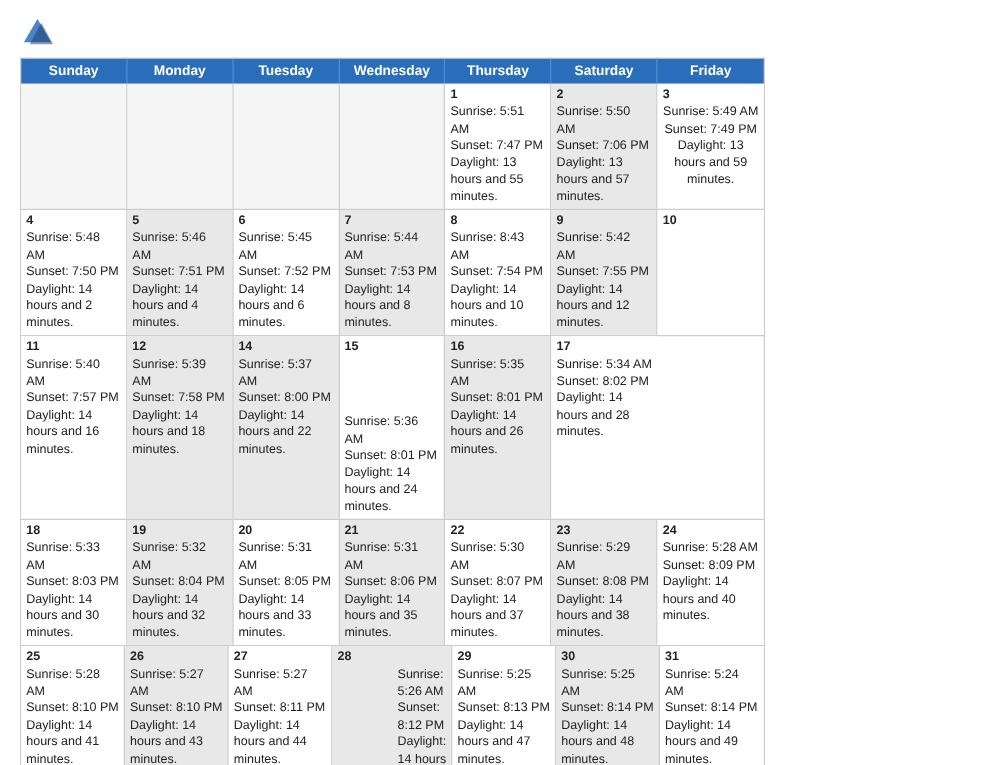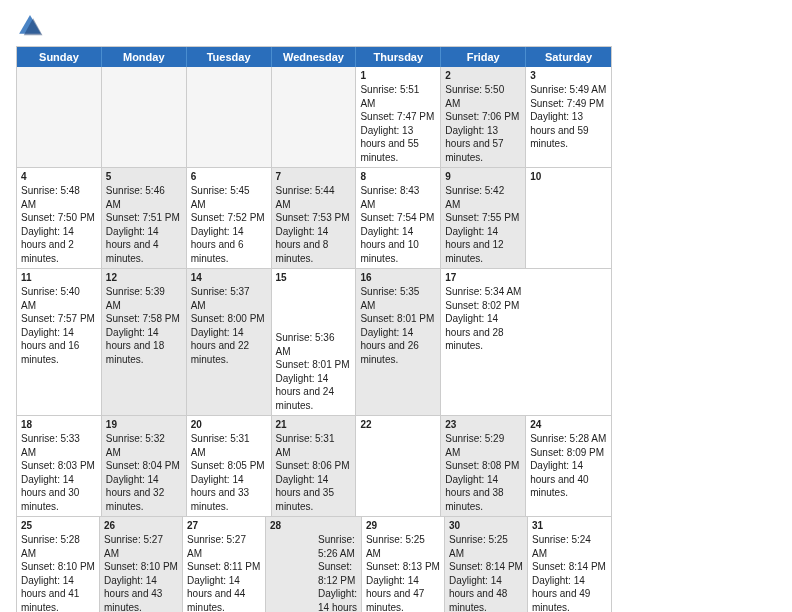--- a/index.html
+++ b/index.html
@@ -150,22 +150,22 @@
     </div>
   </div>
 
   <div class="calendar">
     <div class="cal-header">
     <div class="cal-header-cell">Sunday</div>
         <div class="cal-header-cell">Monday</div>
         <div class="cal-header-cell">Tuesday</div>
         <div class="cal-header-cell">Wednesday</div>
         <div class="cal-header-cell">Thursday</div>
+        <div class="cal-header-cell">Saturday</div>
         <div class="cal-header-cell">Friday</div>
-        <div class="cal-header-cell">Saturday</div>
       </div>
     <div class="cal-body">
     <div class="cal-row">
           <div class="cal-cell empty"></div>
           <div class="cal-cell empty"></div>
           <div class="cal-cell empty"></div>
           <div class="cal-cell empty"></div>
           <div class="cal-cell">
             <span class="day-num">1</span>
             <div class="cell-text" style="white-space: pre-line;">Sunrise: 5:51 AM
@@ -173,21 +173,21 @@
 Daylight: 13 hours and 55 minutes.</div>
           </div>
           <div class="cal-cell shaded">
             <span class="day-num">2</span>
             <div class="cell-text" style="white-space: pre-line;">Sunrise: 5:50 AM
 Sunset: 7:06 PM
 Daylight: 13 hours and 57 minutes.</div>
           </div>
           <div class="cal-cell">
             <span class="day-num">3</span>
-            <div class="cell-text" style="white-space: pre-line;">Sunrise: 5:49 AM
+            <div class="cell-text" style="white-space: pre-line; text-align: center;">Sunrise: 5:49 AM
 Sunset: 7:49 PM
 Daylight: 13 hours and 59 minutes.</div>
           </div>
         </div>
         <div class="cal-row">
           <div class="cal-cell">
             <span class="day-num">4</span>
             <div class="cell-text" style="white-space: pre-line;">Sunrise: 5:48 AM
 Sunset: 7:50 PM
 Daylight: 14 hours and 2 minutes.</div>
@@ -284,20 +284,23 @@
 Daylight: 14 hours and 33 minutes.</div>
           </div>
           <div class="cal-cell shaded">
             <span class="day-num">21</span>
             <div class="cell-text" style="white-space: pre-line;">Sunrise: 5:31 AM
 Sunset: 8:06 PM
 Daylight: 14 hours and 35 minutes.</div>
           </div>
           <div class="cal-cell">
             <span class="day-num">22</span>
+            <div class="cell-text" style="white-space: pre-line;">Sunrise: 5:30 AM
+Sunset: 8:07 PM
+Daylight: 14 hours and 37 minutes.</div>
           </div>
           <div class="cal-cell shaded">
             <span class="day-num">23</span>
             <div class="cell-text" style="white-space: pre-line;">Sunrise: 5:29 AM
 Sunset: 8:08 PM
 Daylight: 14 hours and 38 minutes.</div>
           </div>
           <div class="cal-cell">
             <span class="day-num">24</span>
             <div class="cell-text" style="white-space: pre-line;">Sunrise: 5:28 AM

